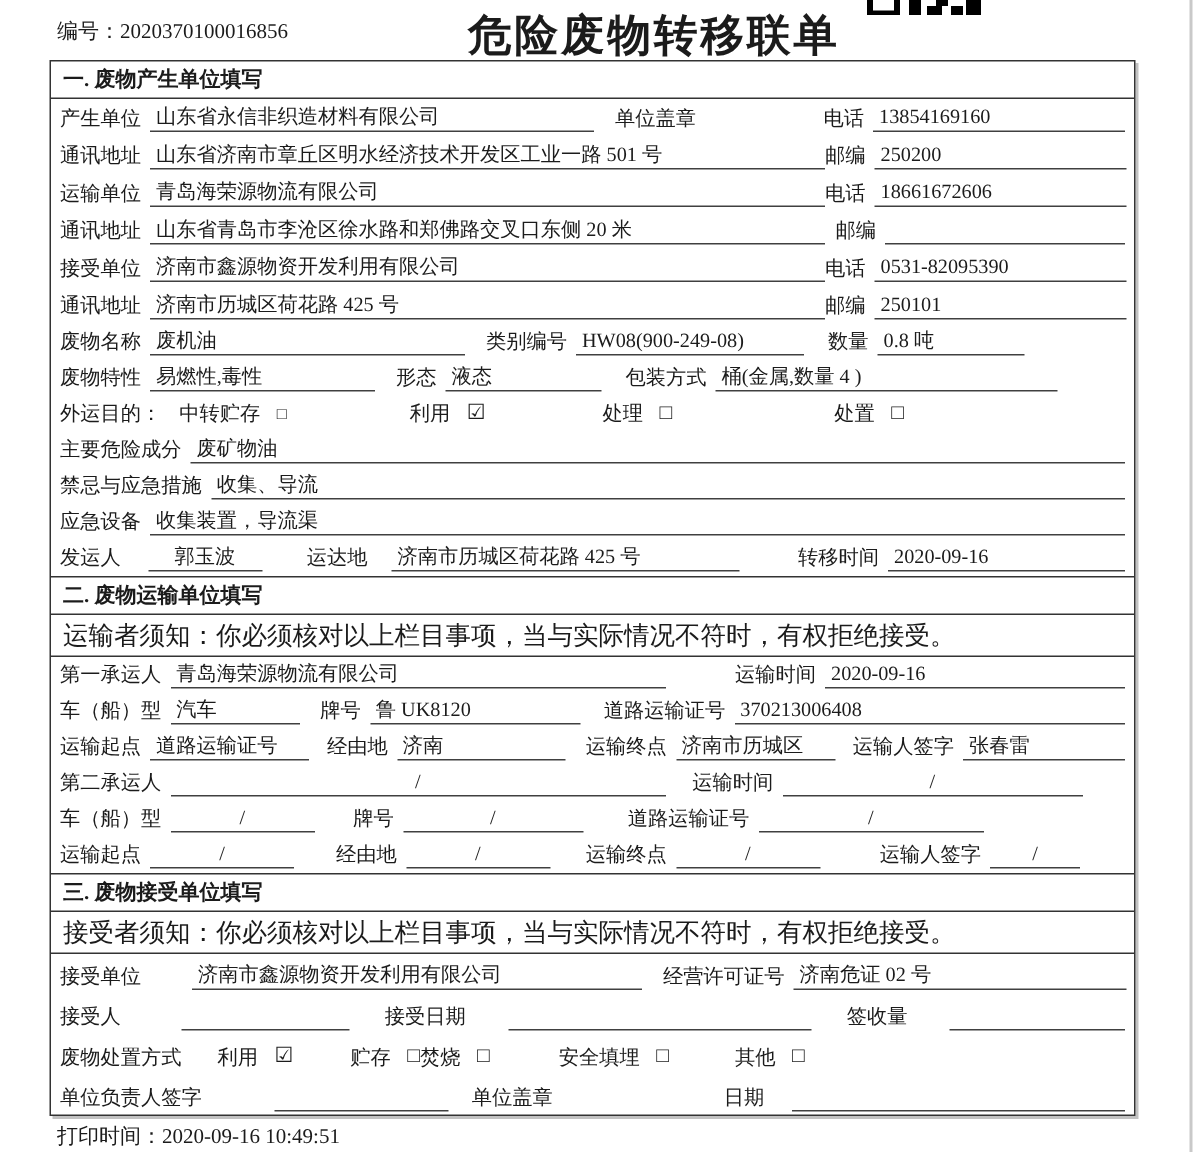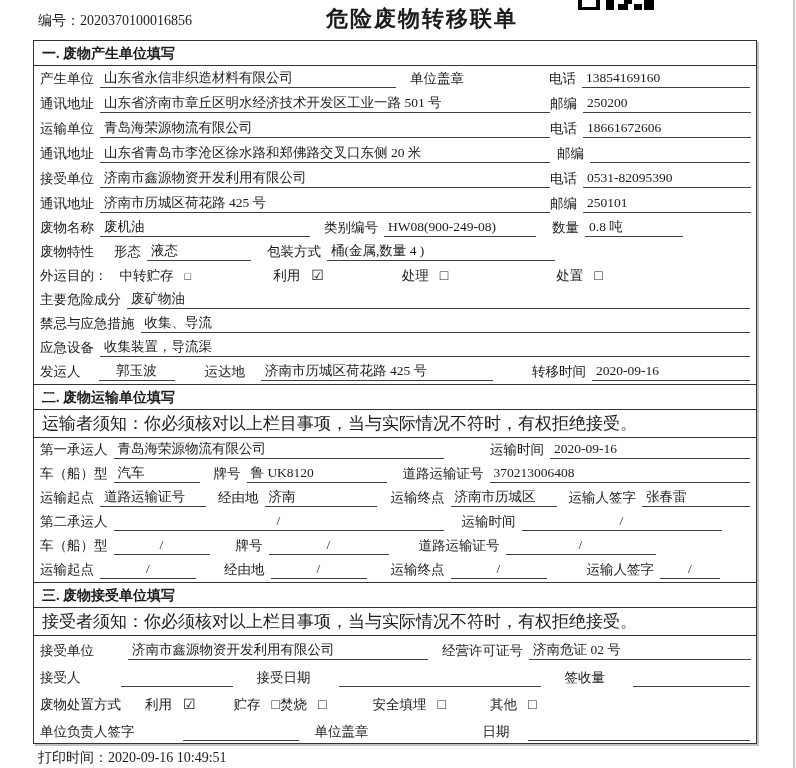--- a/index.html
+++ b/index.html
@@ -2,21 +2,21 @@
 <html><head>
 <meta charset="utf-8">
 <style>
   html,body{margin:0;padding:0;}
   body{
     width:796px;height:768px;position:relative;overflow:hidden;
     background:#ffffff;color:#1b1b1b;
     font-family:"Liberation Serif","DejaVu Serif",serif;
   }
   .serial{position:absolute;left:38px;top:12px;font-size:14px;white-space:nowrap;}
-  .doc-title{position:absolute;left:326px;top:4px;font-size:22px;font-weight:bold;letter-spacing:2px;white-space:nowrap;}
+  .doc-title{position:absolute;left:312px;top:4px;font-size:29px;font-weight:bold;letter-spacing:2px;white-space:nowrap;}
   .qr-frag{position:absolute;left:578px;top:0;}
   .page-edge{position:absolute;right:1px;top:0;bottom:0;width:2px;background:#c9c9c9;}
 
   .form-box{
     position:absolute;left:33px;top:40px;width:724px;height:704px;
     border:1.5px solid #333;box-sizing:border-box;background:#fff;
     box-shadow:2px 2px 0 rgba(120,120,120,.45);
   }
   .sec{box-sizing:border-box;}
   .sec + .sec{border-top:1.5px solid #333;}
@@ -116,20 +116,21 @@
       <span class="lb">废物名称</span>
       <span class="u" style="width:210px">废机油</span>
       <span class="lb" style="margin-left:14px">类别编号</span>
       <span class="u" style="width:152px">HW08(900-249-08)</span>
       <span class="lb" style="margin-left:16px">数量</span>
       <span class="u" style="width:98px">0.8 吨</span>
     </div>
 
     <div class="row r24">
       <span class="lb">废物特性</span>
+      <span class="u" style="width:150px">易燃性,毒性</span>
       <span class="lb" style="margin-left:14px">形态</span>
       <span class="u" style="width:104px">液态</span>
       <span class="lb" style="margin-left:16px">包装方式</span>
       <span class="u" style="width:228px">桶(金属,数量  4 )</span>
     </div>
 
     <div class="row r24">
       <span class="lb">外运目的：</span>
       <span class="lb" style="margin-left:6px">中转贮存</span>
       <span class="cb cb-sm">□</span>

